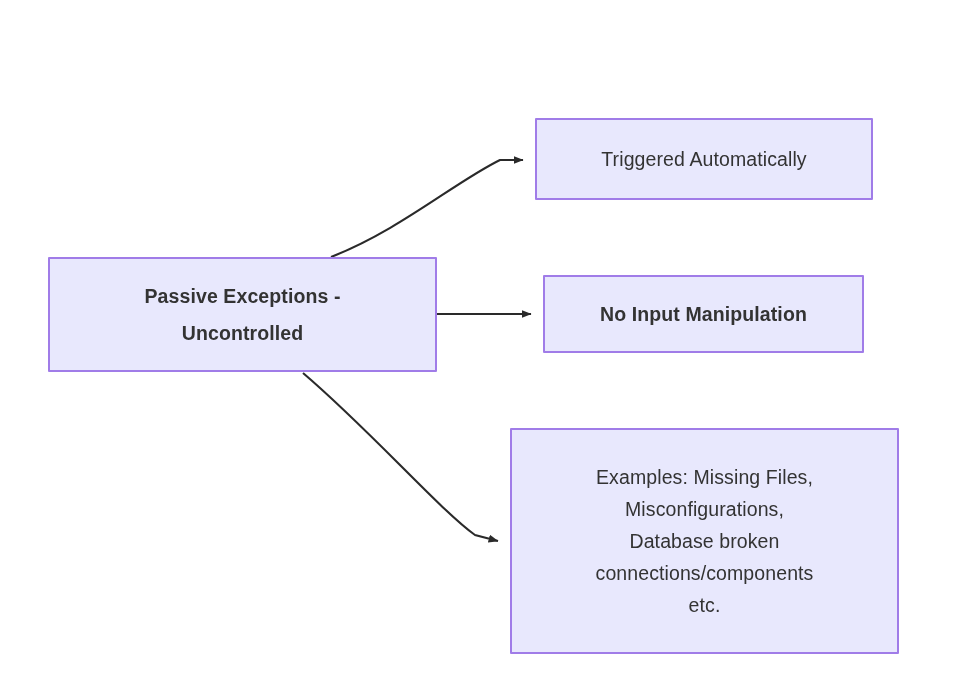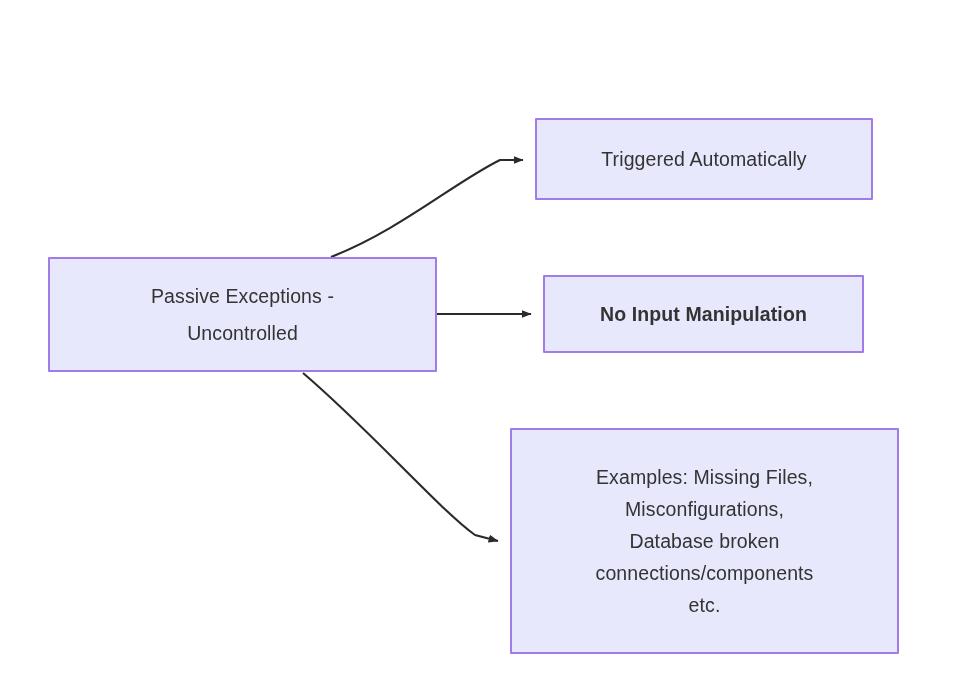--- a/index.html
+++ b/index.html
@@ -43,20 +43,21 @@
     width: 100%;
     padding: 0 0;
     box-sizing: border-box;
     white-space: pre-line;
   }
   #node-source {
     left: 48px;
     top: 257px;
     width: 389px;
     height: 115px;
+    font-weight: bold;
   }
   #node-triggered {
     left: 535px;
     top: 118px;
     width: 338px;
     height: 82px;
   }
   #node-noinput {
     left: 543px;
     top: 275px;

